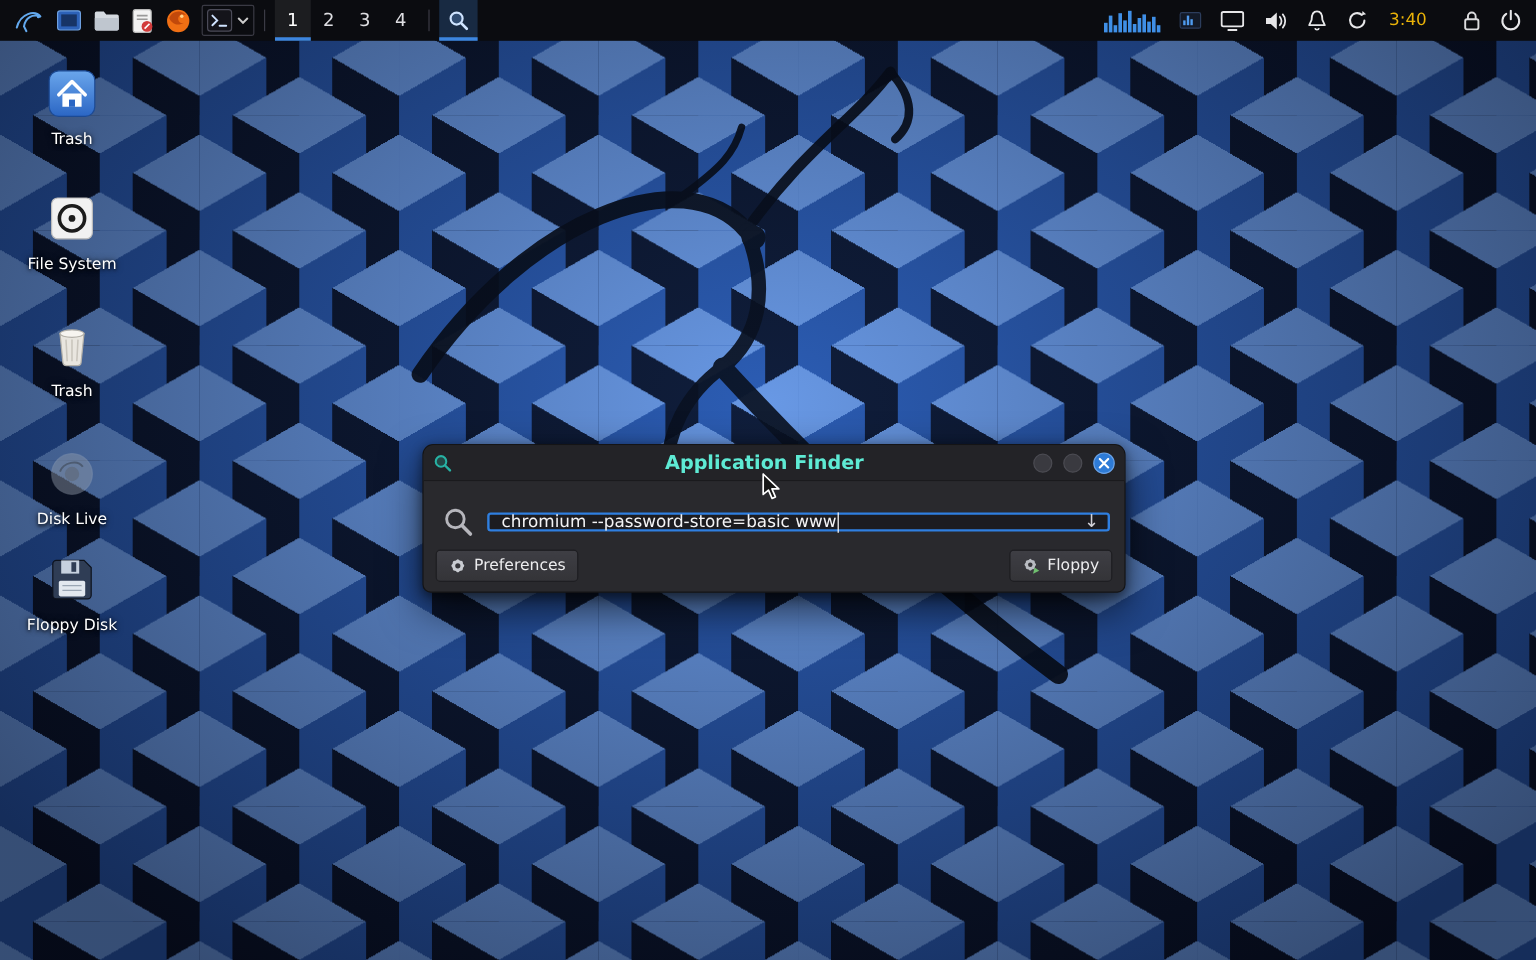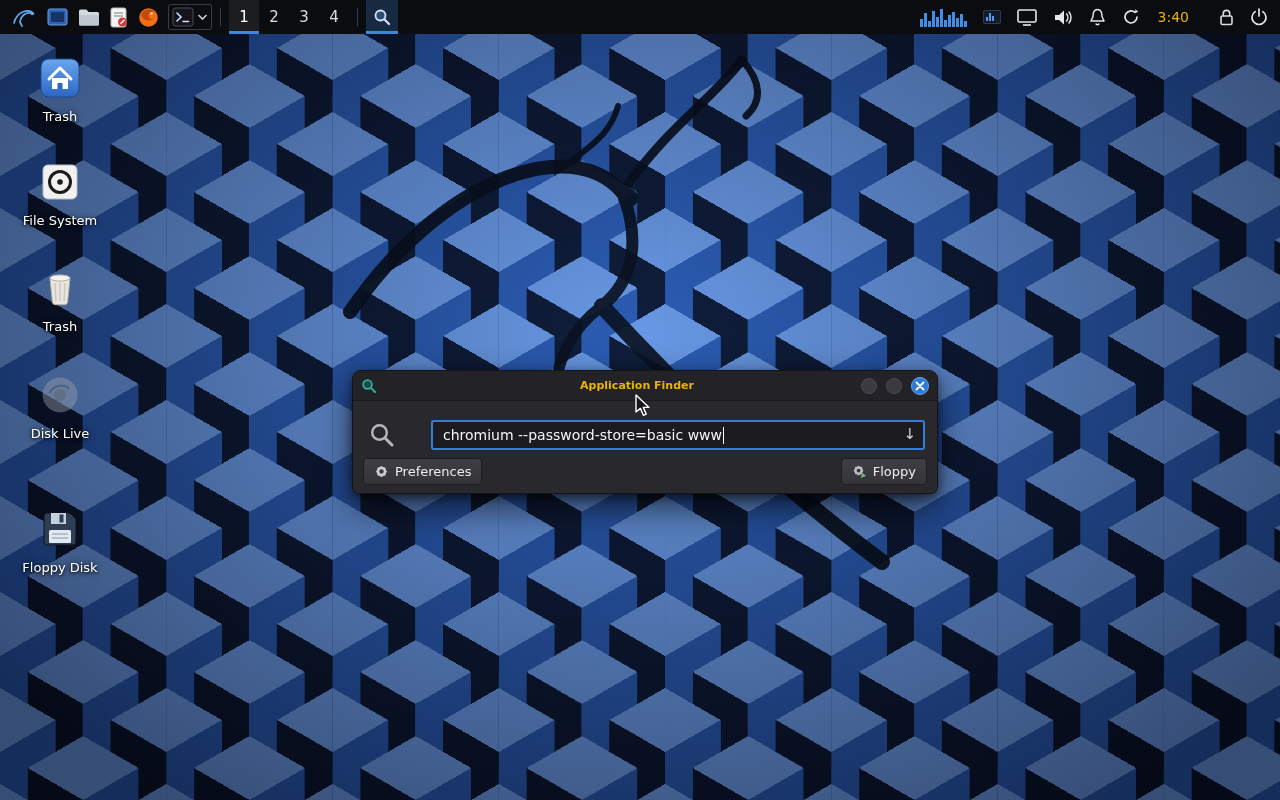--- a/index.html
+++ b/index.html
@@ -58,29 +58,29 @@
   .dialog {
     position:absolute; left:352px; top:370px; width:586px; height:124px;
     background:#29292d; border:1px solid #141416; border-radius:9px 9px 7px 7px;
     box-shadow:0 14px 34px rgba(0,0,0,0.62),0 3px 10px rgba(0,0,0,0.45);
     z-index:30;
   }
   .titlebar {
     position:relative; height:30px; background:#232327; border-bottom:1px solid #1a1a1d;
     border-radius:8px 8px 0 0; display:flex; align-items:center; padding:0 8px;
   }
-  .title { position:absolute; left:60px; right:76px; text-align:center; font-size:11px; font-weight:bold; color:#eab308; }
+  .title { position:absolute; left:60px; right:76px; text-align:center; font-size:16px; font-weight:bold; color:#5eead4; }
   .winbtns { margin-left:auto; display:flex; align-items:center; gap:9px; z-index:2; }
   .wbtn { width:16px; height:16px; border-radius:50%; background:#3a3a40; border:1px solid #4b4b52; }
   .wbtn.close { width:18px; height:18px; background:#2e7bd6; border:1px solid #6aa3e8;
     display:flex; align-items:center; justify-content:center; }
   .search-row { position:absolute; left:16px; right:12px; top:48px; height:32px; display:flex; align-items:center; gap:11px; }
   .finder-input {
-    position:relative; flex:1; height:30px; background:#1c1c20; border:2px solid #2f7fe0; border-radius:3px;
-    display:flex; align-items:center; padding:0 26px 0 10px; color:#f4f4f6; font-size:14px;margin-left:25px;
+    position:relative; flex:1; height:16px; background:#1c1c20; border:2px solid #2f7fe0; border-radius:3px;
+    display:flex; align-items:center; padding:0 26px 0 10px; color:#f4f4f6; font-size:14px;
   }
   .caret { width:1px; height:17px; background:#ffffff; margin-left:1px; animation:blink 1.1s steps(1) infinite; }
   @keyframes blink { 50% { opacity:0; } }
   .dd-arrow { position:absolute; right:7px; top:50%; transform:translateY(-52%); color:#d2d2d8; font-size:15px; line-height:1; }
   .btn-row { position:absolute; left:10px; right:10px; bottom:8px; display:flex; justify-content:space-between;gap:24px; }
   .gbtn {
     height:27px; display:inline-flex; align-items:center; gap:6px; padding:0 10px;
     background:linear-gradient(#3e3e44,#343438); border:1px solid #1e1e22; border-radius:4px;
     color:#ededef; font-size:13px;
   }
@@ -303,21 +303,21 @@
     <div class="ic">
         <svg width="44" height="44" viewBox="0 0 44 44">
       <circle cx="22" cy="22" r="17" fill="#929cab" opacity="0.45" stroke="#aeb8c4" stroke-opacity="0.6"></circle>
       <circle cx="22" cy="22" r="6" fill="#5d6877" opacity="0.6"></circle>
       <path d="M12 20 C15 12 27 10 31 16" fill="none" stroke="#3c4654" stroke-width="1.6" opacity="0.6"></path>
     </svg>
       </div>
     <div class="lbl">Disk Live</div>
   </div>
 
-  <div class="dicon" style="top:506px;">
+  <div class="dicon" style="top:460px;">
     <div class="ic">
         <svg width="44" height="44" viewBox="0 0 44 44">
       <path d="M6 9 a3 3 0 0 1 3-3 h23 l6 6 v23 a3 3 0 0 1-3 3 H9 a3 3 0 0 1-3-3 Z" fill="#2f3d55" stroke="#0d121c"></path>
       <rect x="13" y="6" width="15" height="11" fill="#c6d1df"></rect>
       <rect x="21.5" y="7.5" width="4" height="8" fill="#2f3d55"></rect>
       <rect x="11" y="23" width="22" height="13" rx="1.5" fill="#e2e8ef"></rect>
       <line x1="14" y1="27" x2="30" y2="27" stroke="#9aa6b4" stroke-width="1.2"></line>
       <line x1="14" y1="31" x2="30" y2="31" stroke="#9aa6b4" stroke-width="1.2"></line>
     </svg>
       </div>

